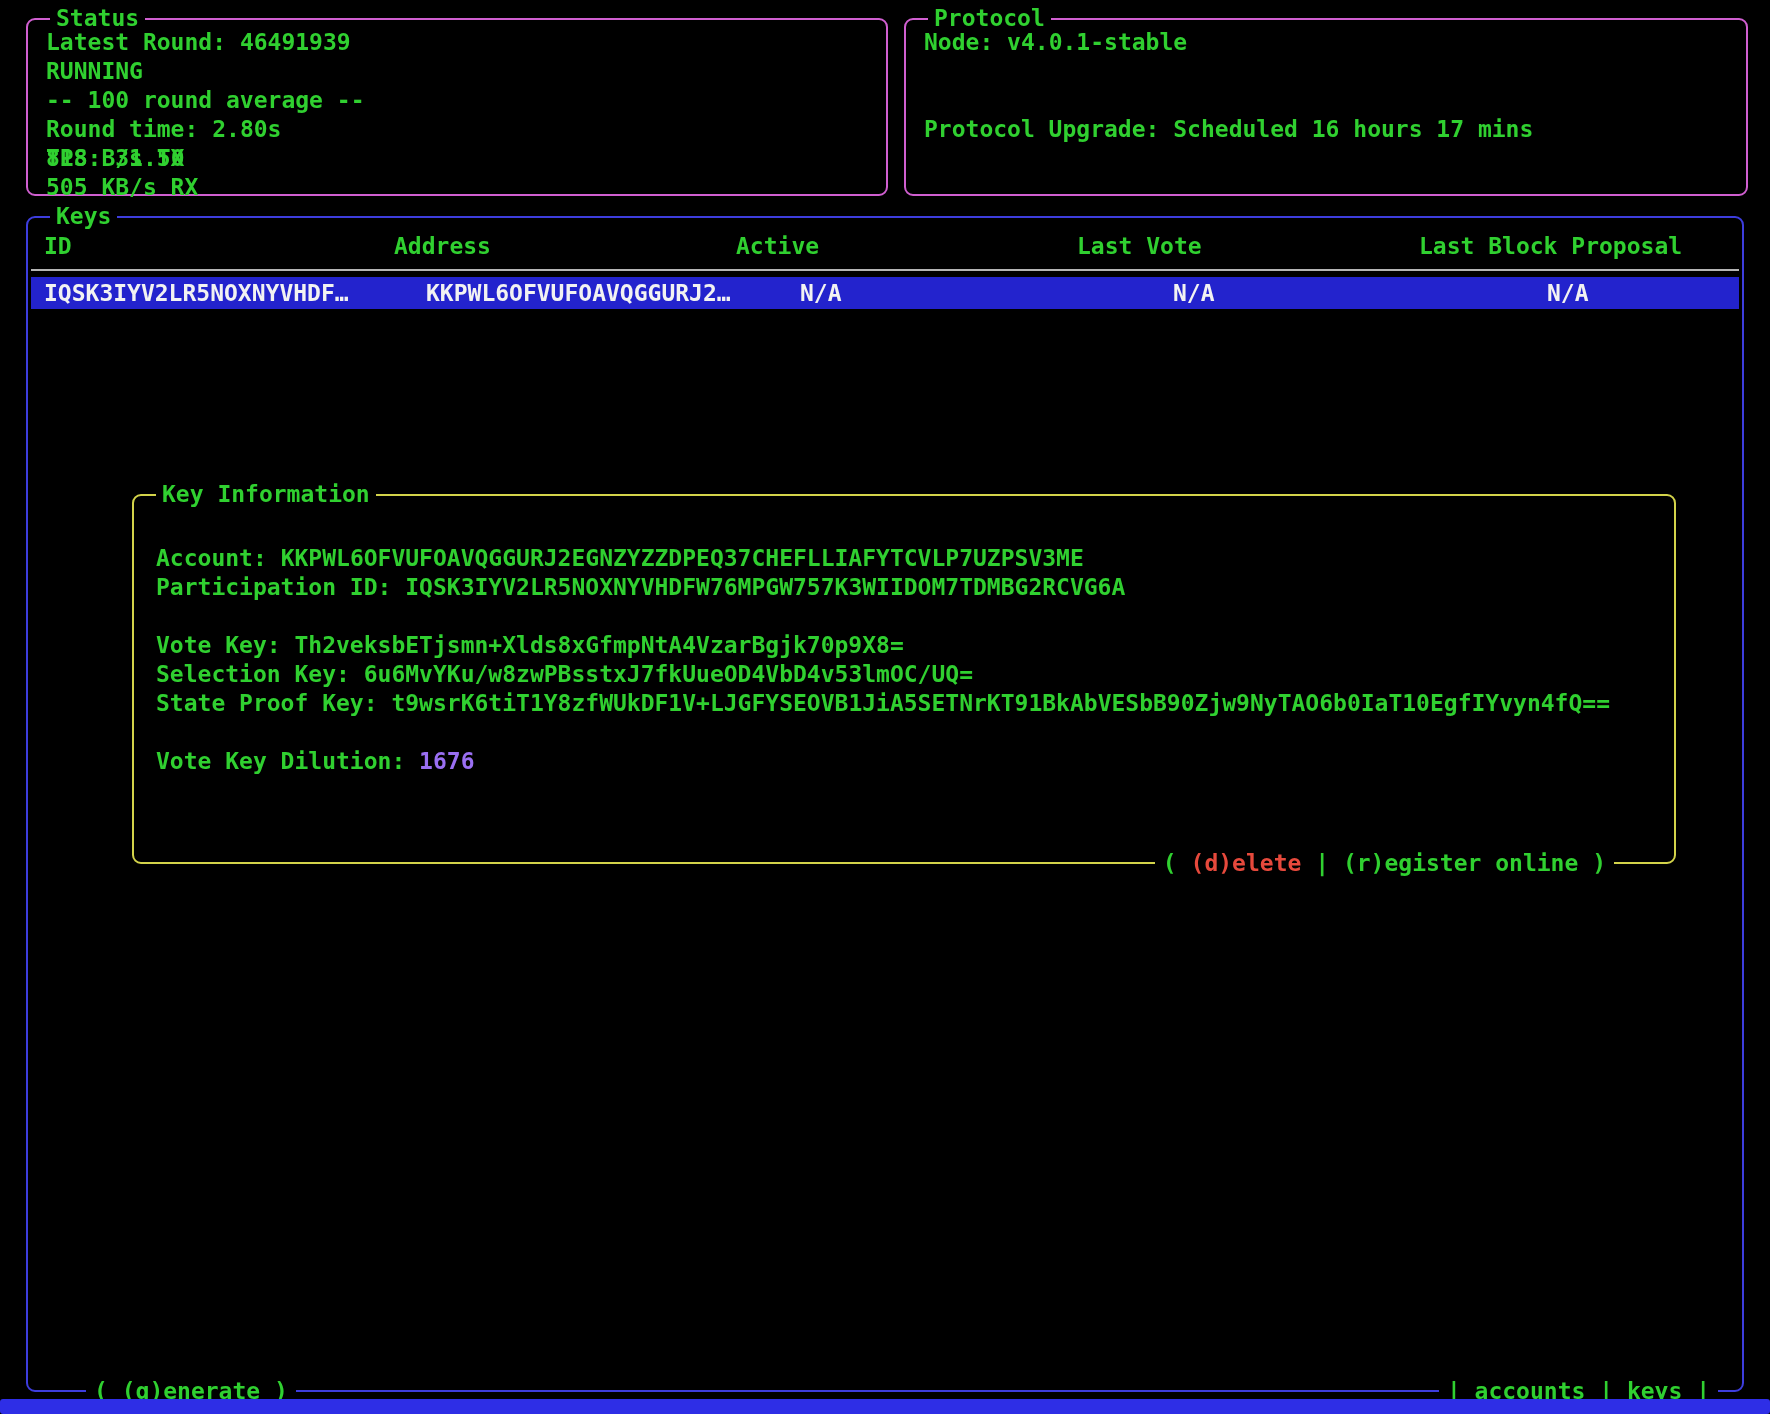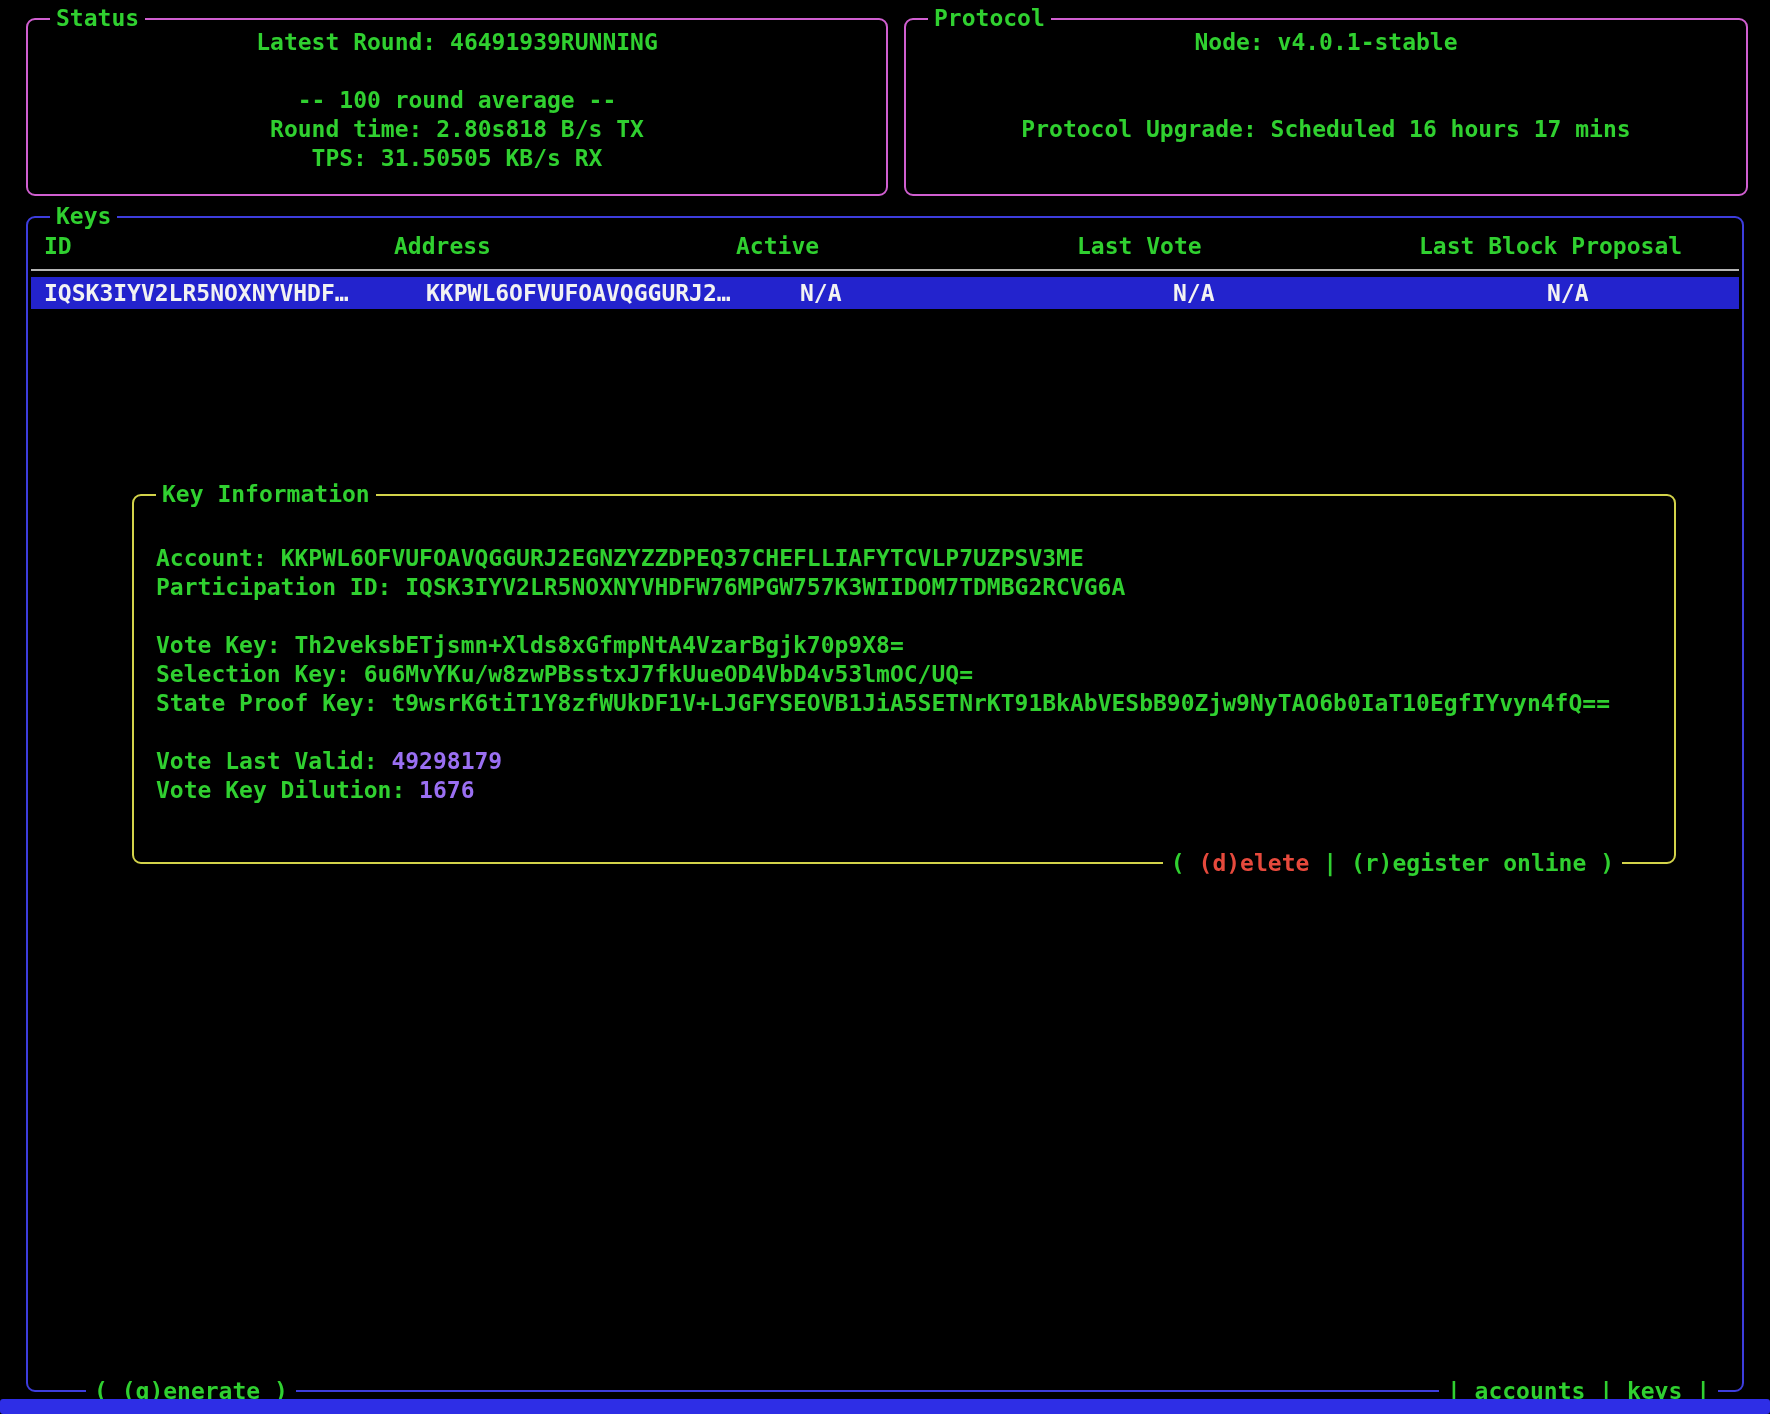--- a/index.html
+++ b/index.html
@@ -28,41 +28,41 @@
     padding:0 6px;color:var(--green);white-space:nowrap;
   }
   .edge-label{
     position:absolute;bottom:-16px;background:var(--bg);
     padding:0 8px;color:var(--green);white-space:nowrap;
   }
   
   #status-box{left:26px;top:18px;width:858px;height:174px;border-color:var(--magenta);}
   #protocol-box{left:904px;top:18px;width:840px;height:174px;border-color:var(--magenta);}
   .panel-inner{padding:8px 18px;}
-  .pline{display:flex;justify-content:center;height:29px;white-space:pre;}
+  .pline{display:flex;justify-content:space-between;height:29px;white-space:pre;flex-direction:column;}
   
   #keys-box{left:26px;top:216px;width:1714px;height:1172px;border-color:var(--blue);}
   .keys-inner{padding-top:14px;}
   .keys-grid{display:grid;grid-template-columns:350px 342px 341px 342px 1fr;}
   .keys-header{padding-left:16px;color:var(--green);}
   .keys-sep{border-top:2px solid var(--sep);margin:8px 3px 0 3px;}
   .keys-row{
     margin:6px 3px 0 3px;padding-left:13px;height:32px;line-height:32px;
     background:var(--rowbg);color:var(--white);cursor:pointer;white-space:nowrap;gap:32px;
   }
   .keys-row span{overflow:hidden;}
   
   #key-info-box{left:104px;top:276px;width:1540px;height:366px;border-color:var(--yellow);}
   .ki-inner{padding:48px 0 0 22px;}
   .ki-line{height:29px;white-space:pre;}
   .ki-blank{height:29px;}
   .val-purple{color:var(--purple);}
   .action-red{color:var(--red);cursor:pointer;}
   .action-green{color:var(--green);cursor:pointer;}
-  #key-info-actions{right:52px;}
+  #key-info-actions{right:60px;}
   #generate-label{left:58px;cursor:pointer;}
   #keys-nav{right:24px;}
   #keys-nav .navitem{cursor:pointer;}
   
   #bottom-bar{
     position:absolute;left:0;right:0;bottom:0;height:15px;
     background:#2e2ee6;border-radius:3px;
   }
 </style>
 </head>
@@ -128,21 +128,20 @@
   <div class="tui-box" id="key-info-box">
     <span class="tui-title">Key Information</span>
     <div class="ki-inner">
       <div class="ki-line"><span>Account:</span> <span>KKPWL6OFVUFOAVQGGURJ2EGNZYZZDPEQ37CHEFLLIAFYTCVLP7UZPSV3ME</span></div>
       <div class="ki-line"><span>Participation ID:</span> <span>IQSK3IYV2LR5NOXNYVHDFW76MPGW757K3WIIDOM7TDMBG2RCVG6A</span></div>
       <div class="ki-blank"></div>
       <div class="ki-line"><span>Vote Key:</span> <span>Th2veksbETjsmn+Xlds8xGfmpNtA4VzarBgjk70p9X8=</span></div>
       <div class="ki-line"><span>Selection Key:</span> <span>6u6MvYKu/w8zwPBsstxJ7fkUueOD4VbD4v53lmOC/UQ=</span></div>
       <div class="ki-line"><span>State Proof Key:</span> <span>t9wsrK6tiT1Y8zfWUkDF1V+LJGFYSEOVB1JiA5SETNrKT91BkAbVESbB90Zjw9NyTAO6b0IaT10EgfIYvyn4fQ==</span></div>
       <div class="ki-blank"></div>
-      <div class="ki-line"><span>Vote Last Valid:</span> <span class="val-purple">49298179</span></div>
       <div class="ki-line"><span>Vote Key Dilution:</span> <span class="val-purple">1676</span></div>
     </div>
     <span class="edge-label" id="key-info-actions"><span>( </span><span class="action-red">(d)elete</span><span> | </span><span class="action-green">(r)egister online</span><span> )</span></span>
   </div>
 
   <span class="edge-label" id="generate-label">( (g)enerate )</span>
   <span class="edge-label" id="keys-nav"><span>| </span><span class="navitem">accounts</span><span> | </span><span class="navitem">keys</span><span> |</span></span>
 </div>
 
 <div id="bottom-bar"></div>

